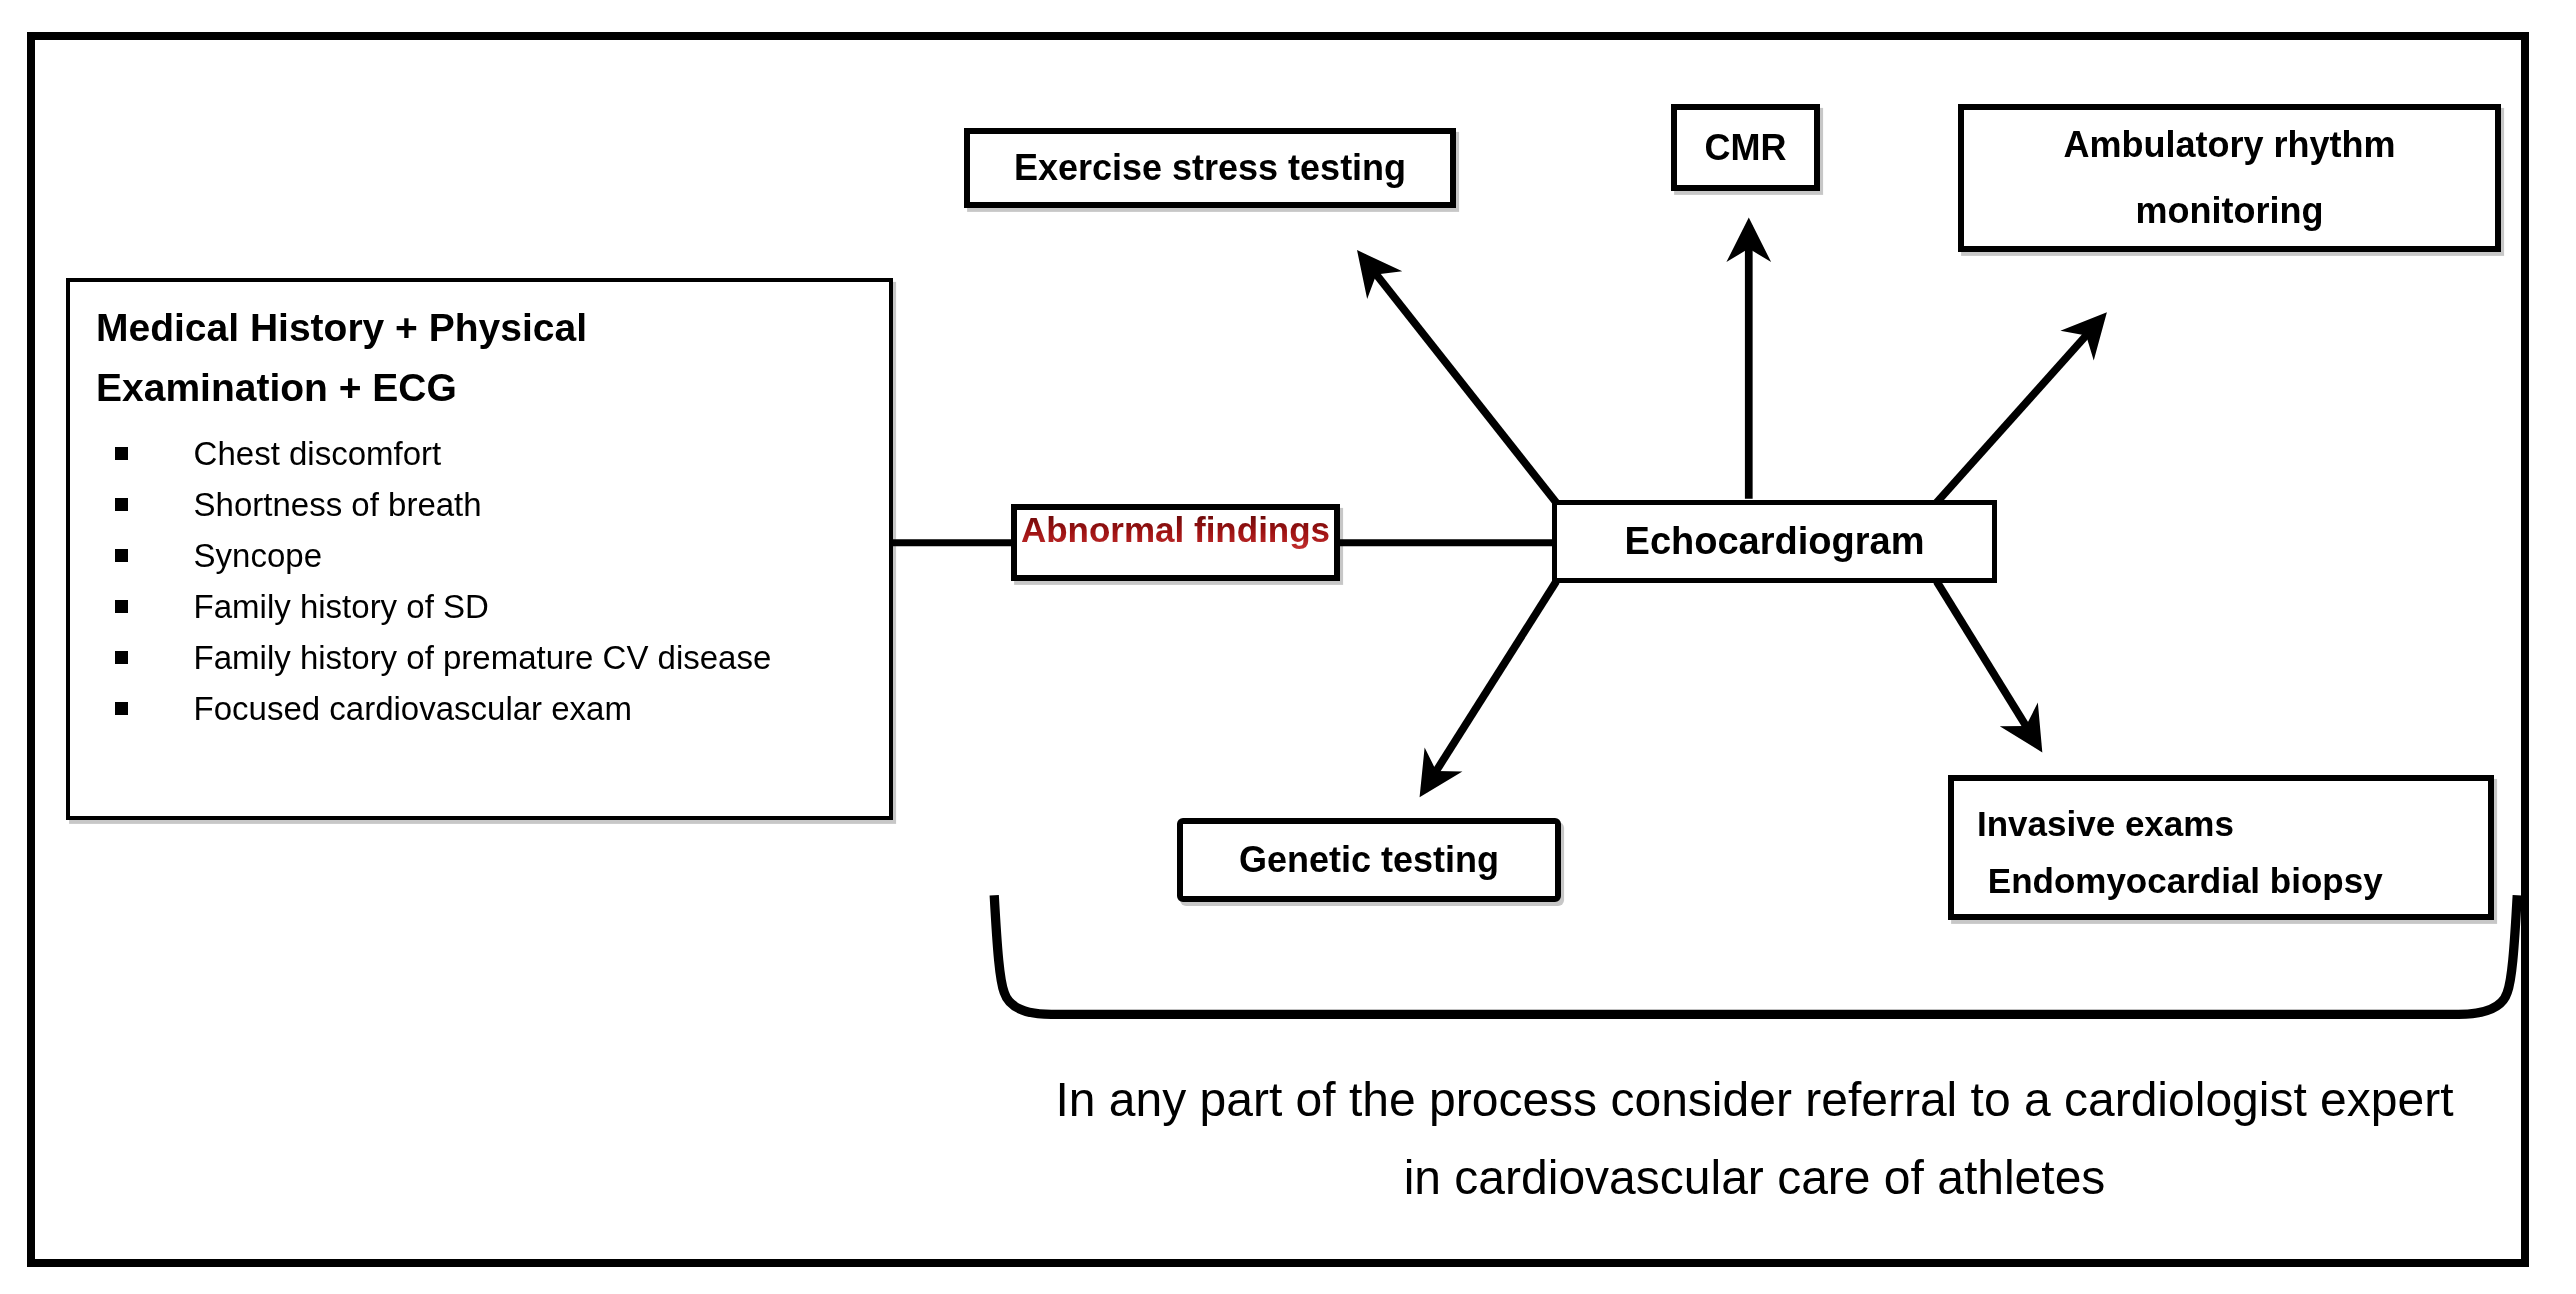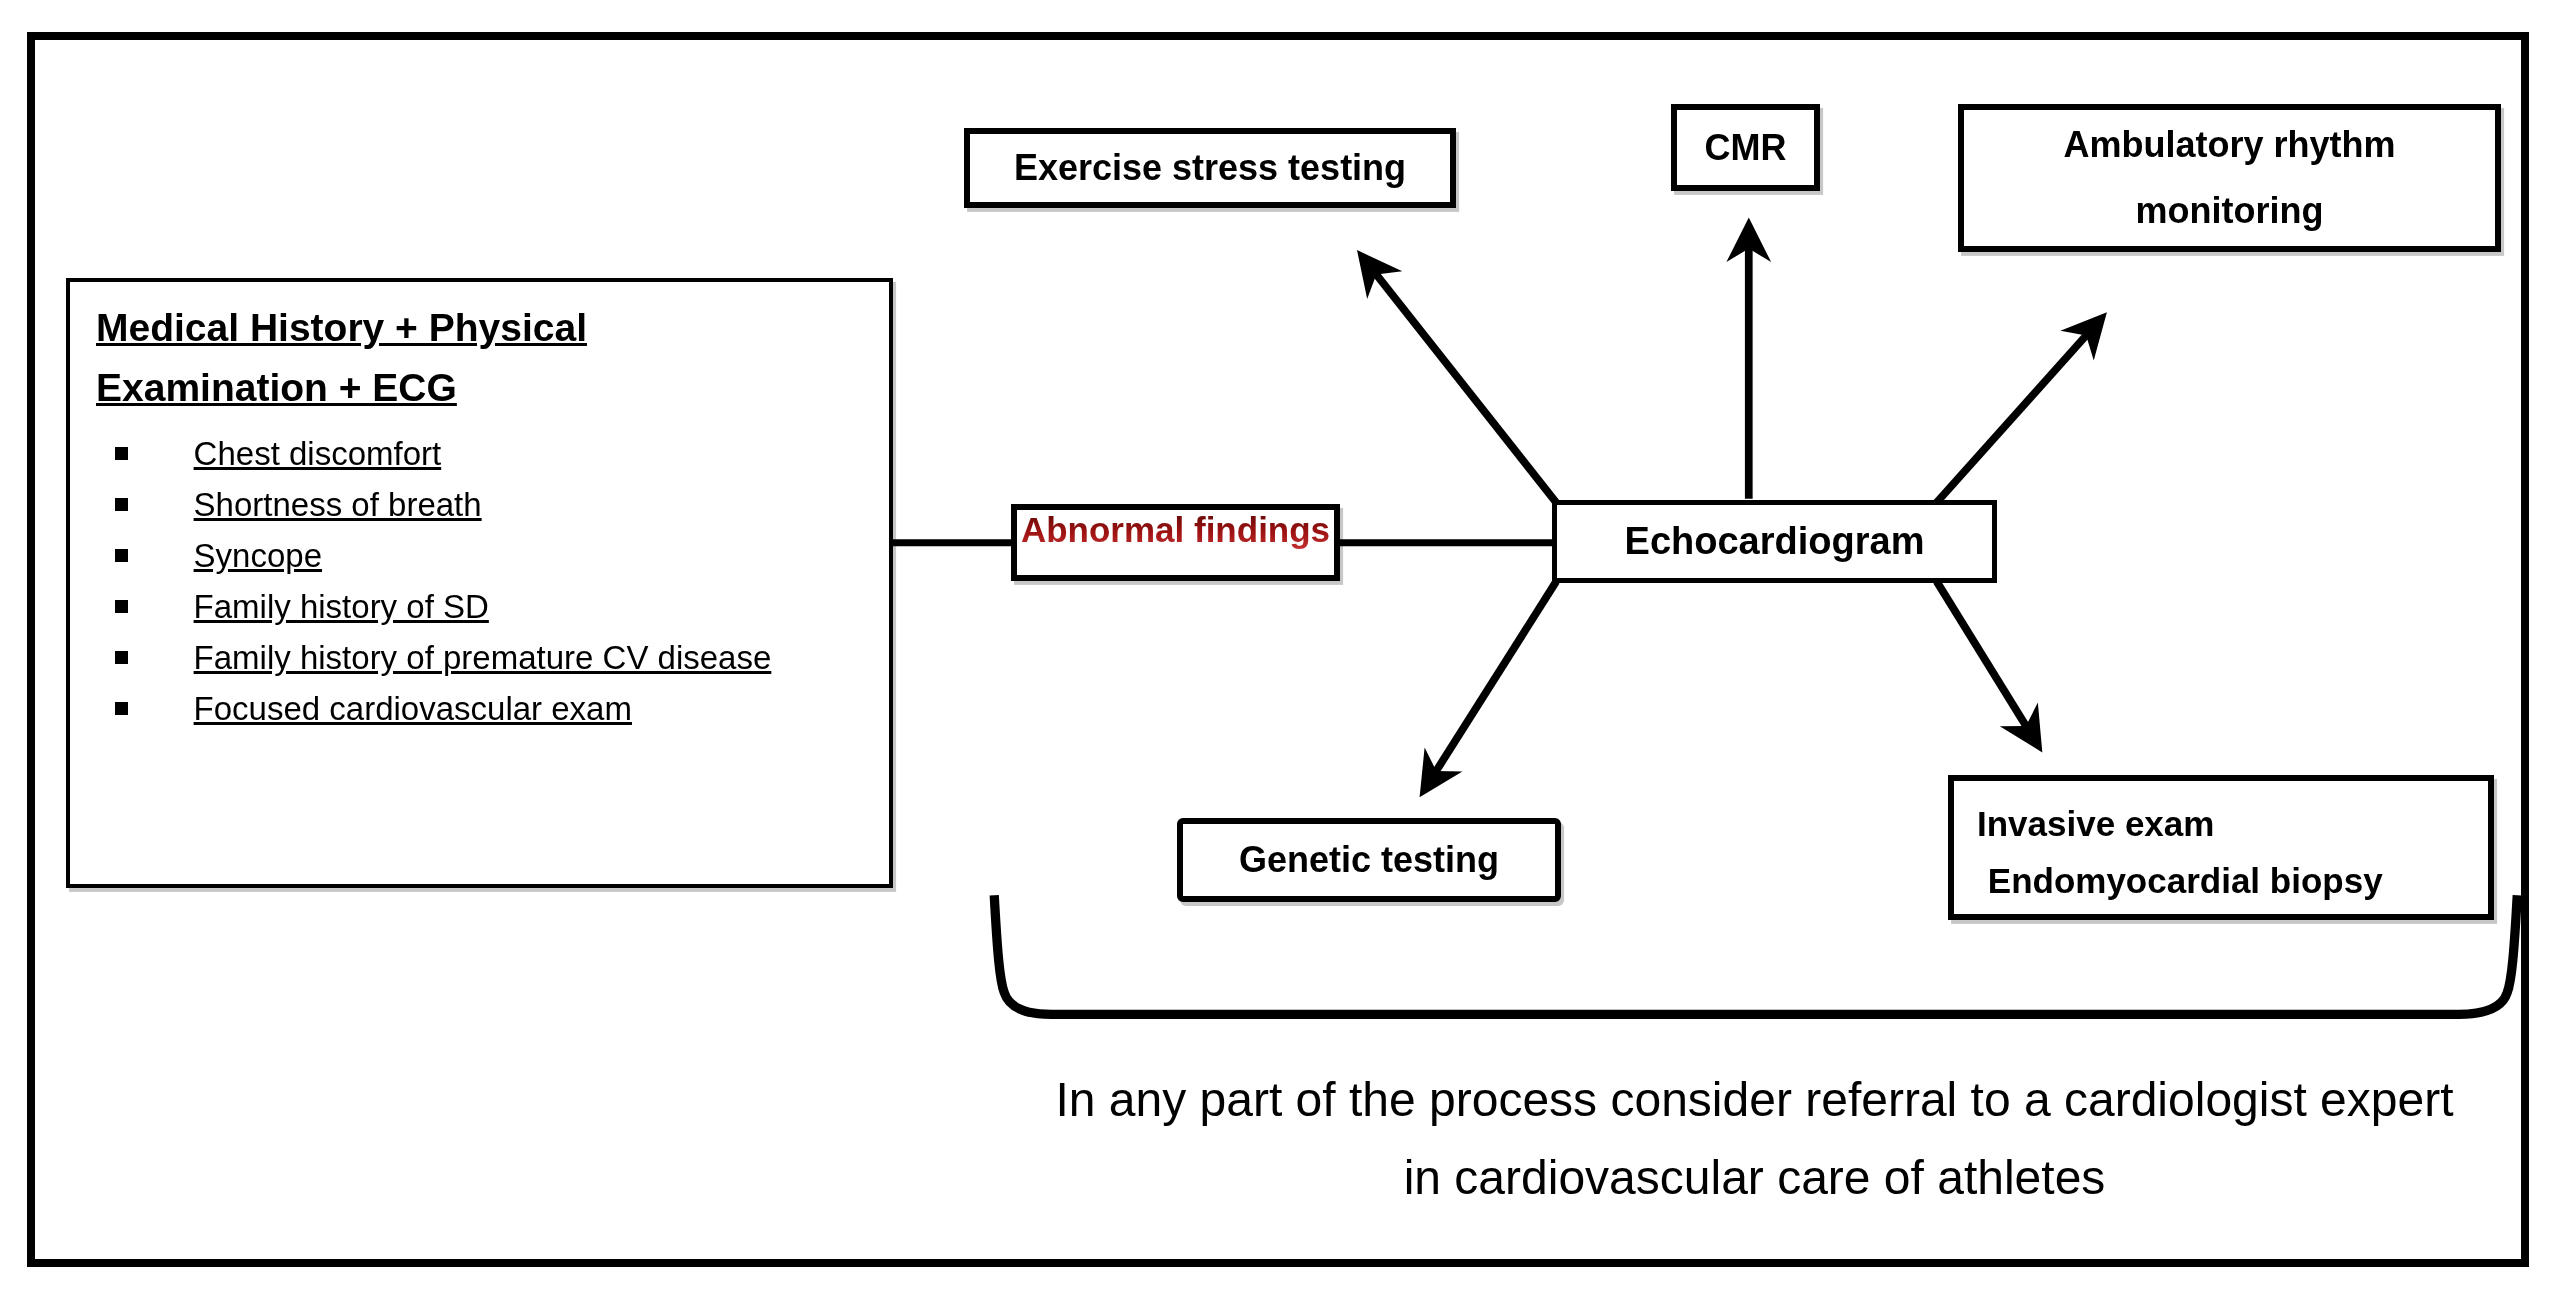--- a/index.html
+++ b/index.html
@@ -16,21 +16,21 @@
     border:8.5px solid #000;box-sizing:border-box;background:transparent;
   }
   .dbox{
     position:absolute;box-sizing:border-box;background:#fff;
     border:6.2px solid #000;
     box-shadow:3.1px 3.9px 0 rgba(0,0,0,0.22);
   }
   .connector-layer{position:absolute;left:0;top:0;width:2576px;height:1295px;}
 
   
-  .history-box{left:66px;top:278px;width:827px;height:610px;border-width:4.6px;padding:15.5px 23px 0 26px;text-decoration:underline;}
+  .history-box{left:66px;top:278px;width:827px;height:542px;border-width:4.6px;padding:15.5px 23px 0 26px;}
   .history-title{font-size:39px;font-weight:700;line-height:60px;letter-spacing:0;}
   .bullet-list{margin-top:10.8px;}
   .bullet-row{display:flex;align-items:center;height:51px;}
   .bullet-sq{width:13px;height:13px;background:#000;margin-left:18.6px;flex:0 0 aupx;flex-shrink:0;}
   .bullet-text{font-size:33px;margin-left:66px;white-space:nowrap;}
 
   
   .abnormal-box{left:1011px;top:504px;width:329px;height:77px;display:flex;align-items:flex-start;justify-content:center;}
   .abnormal-text{
     font-size:35px;font-weight:700;white-space:nowrap;
@@ -140,21 +140,21 @@
   <div class="dbox ambulatory-box">
     <div class="amb-line">Ambulatory rhythm</div>
     <div class="amb-line">monitoring</div>
   </div>
 
   <div class="dbox genetic-box">
     <span class="sat-text">Genetic testing</span>
   </div>
 
   <div class="dbox invasive-box">
-    <div class="inv-line1">Invasive exam</div>
+    <div class="inv-line1">Invasive exams</div>
     <div class="inv-line2">Endomyocardial biopsy</div>
   </div>
 
   <div class="caption">
     <div>In any part of the process consider referral to a cardiologist expert</div>
     <div>in cardiovascular care of athletes</div>
   </div>
 
 </div>
 

